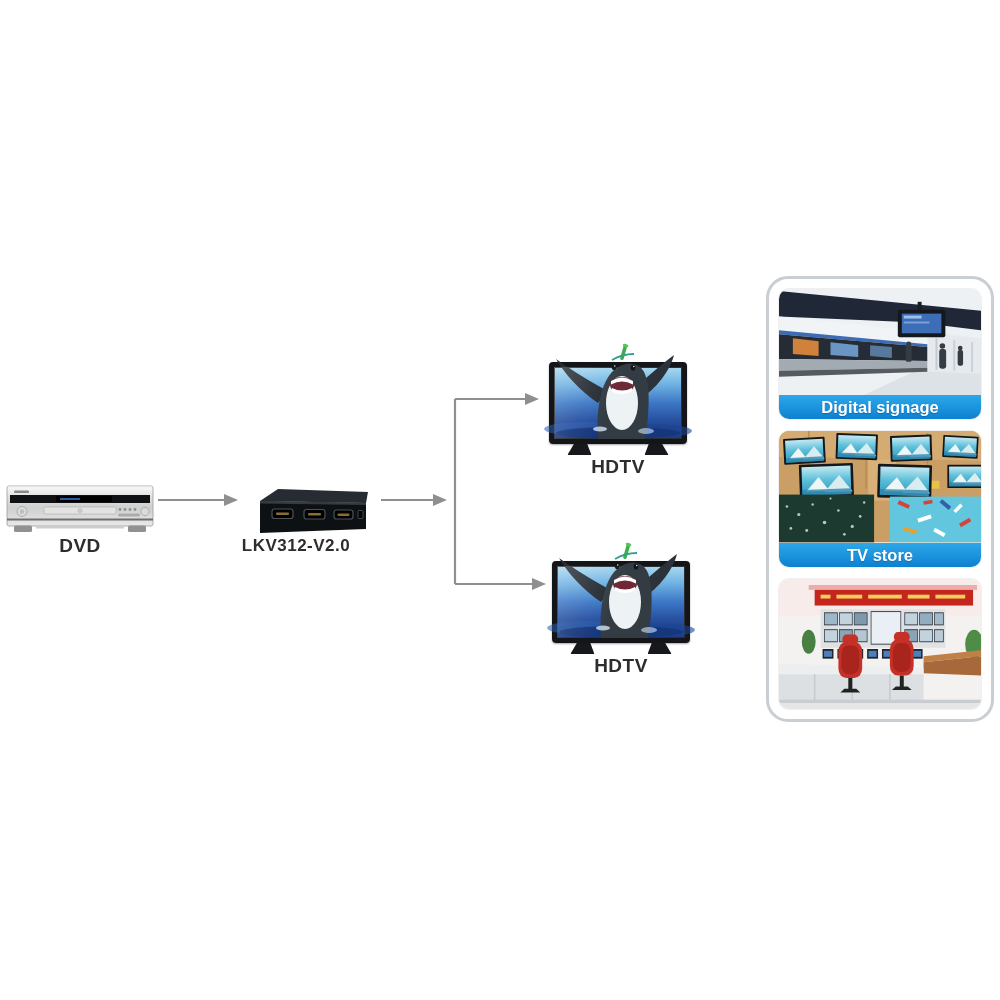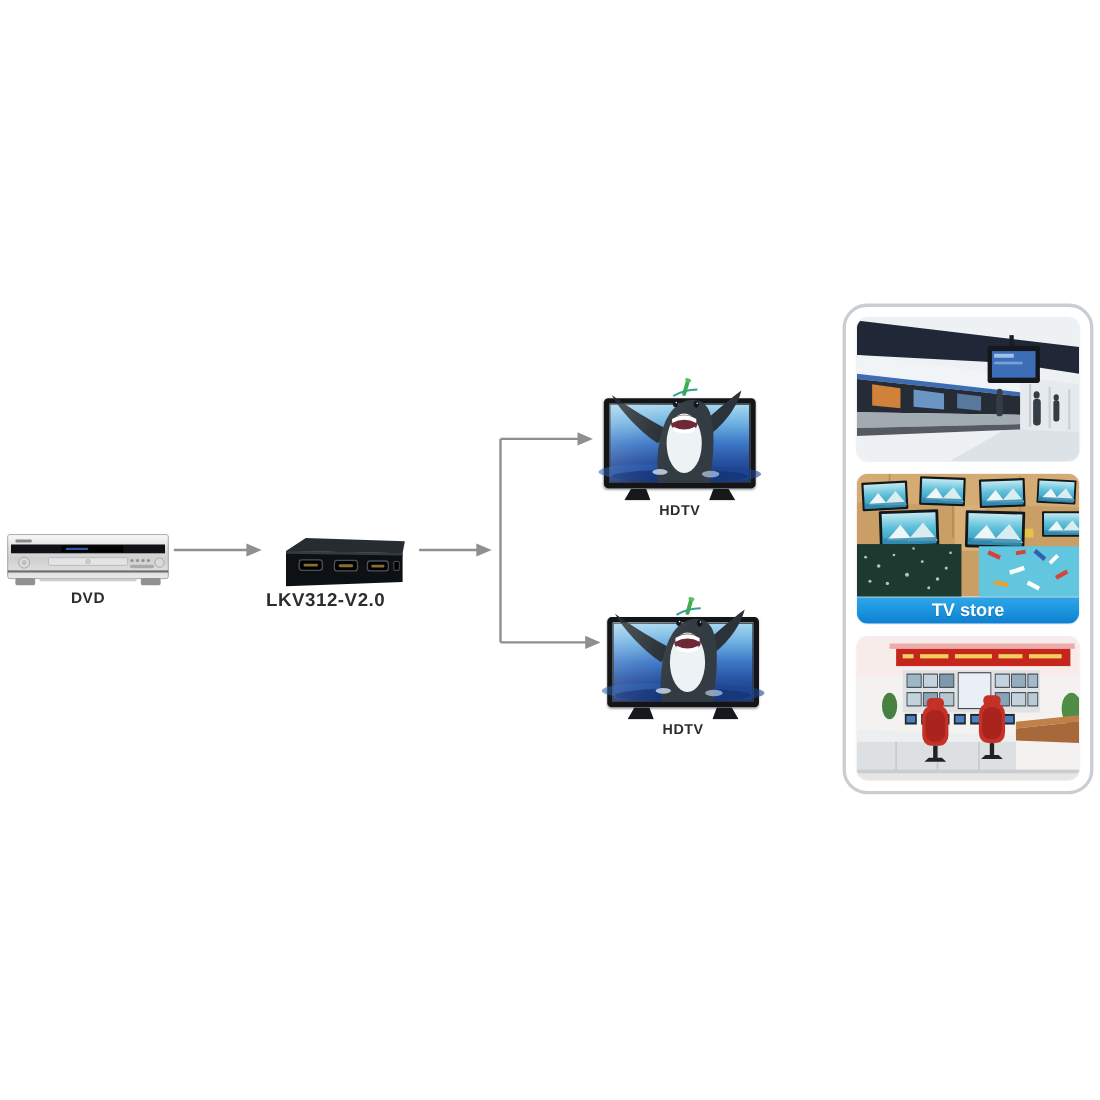--- a/index.html
+++ b/index.html
@@ -6,23 +6,23 @@
   .canvas{
     position:relative;width:1000px;height:1000px;background:#ffffff;
     font-family:"Liberation Sans","DejaVu Sans",sans-serif;overflow:hidden;
     --banner-blue:#1b93dd;--arrow-gray:#8f8f8f;--label-color:#2d2d2d;--panel-border:#c9ced3;
   }
   .abs{position:absolute;}
   .dev-label{
     position:absolute;text-align:center;font-weight:bold;color:var(--label-color);
     letter-spacing:.5px;
   }
-  .dvd-label{left:6px;top:535px;width:148px;font-size:14px;}
+  .dvd-label{left:6px;top:535px;width:148px;font-size:19px;}
   .splitter-label{left:212px;top:536px;width:168px;font-size:17px;}
-  .hdtv-label{width:138px;font-size:13px;}
+  .hdtv-label{width:138px;font-size:19px;}
   .hdtv-label-1{left:549px;top:456px;}
   .hdtv-label-2{left:552px;top:655px;}
 
   .connectors{left:0;top:0;width:1000px;height:1000px;pointer-events:none;}
 
   .device-dvd{left:6px;top:481px;width:148px;height:52px;}
   .device-splitter{left:254px;top:486px;width:120px;height:50px;}
   .device-dvd svg,.device-splitter svg{width:100%;height:100%;display:block;}
 
   .tv{
@@ -218,20 +218,21 @@
           <g fill="#363c44">
             <circle cx="131" cy="56" r="2.6"></circle>
               <rect x="128" y="58" width="6" height="16" rx="2"></rect>
             <circle cx="165" cy="58" r="2.8"></circle>
               <rect x="161.8" y="61" width="7" height="20" rx="2.5"></rect>
             <circle cx="183" cy="60" r="2.4"></circle>
               <rect x="180.4" y="62" width="5.5" height="16" rx="2"></rect>
           </g>
         </svg>
       </div>
+      <div class="app-banner">Digital signage</div>
     </div>
 
     <div class="app-card app-card-2">
       <div class="app-photo">
         <svg viewBox="0 0 204 112" preserveAspectRatio="none">
           <defs>
             <linearGradient id="scr" x1="0" y1="0" x2="0" y2="1">
               <stop offset="0" stop-color="#c2e9f2"></stop>
                 <stop offset=".45" stop-color="#5fc0da"></stop>
                 <stop offset="1" stop-color="#2f95ba"></stop>

